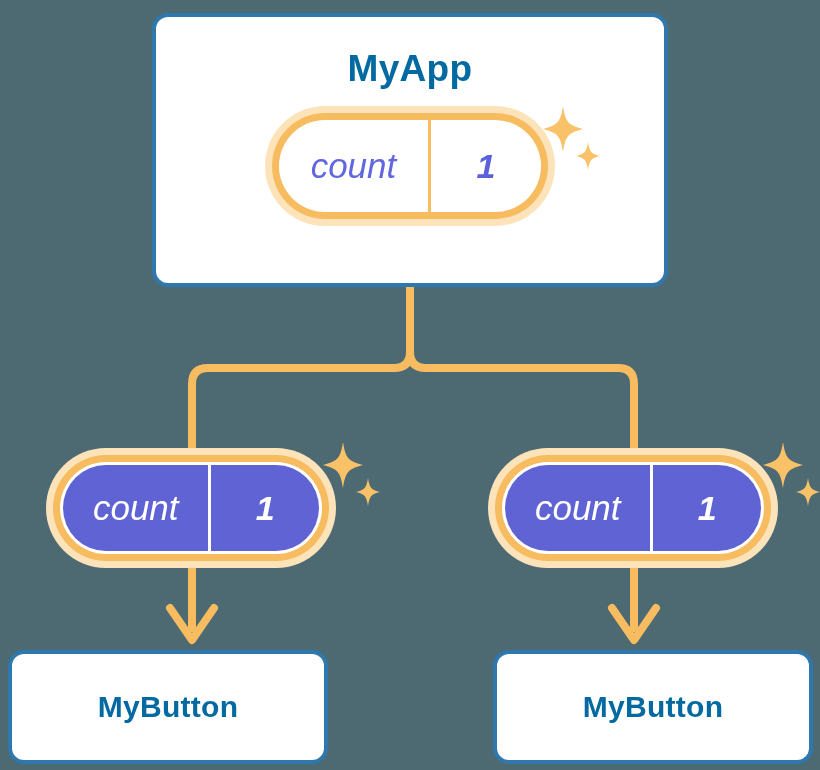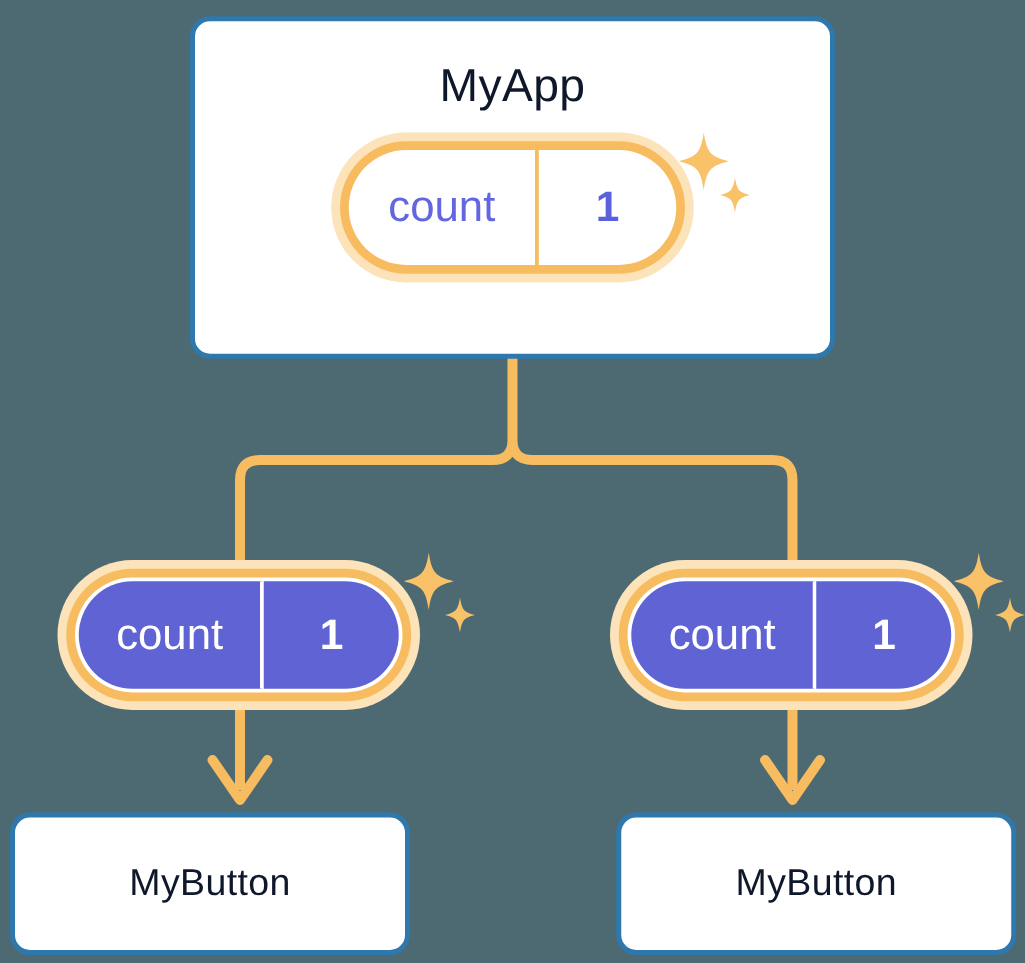--- a/index.html
+++ b/index.html
@@ -31,23 +31,23 @@
 
   
   .card {
     position: absolute;
     background: #ffffff;
     border: 4px solid #2e78ad;
     border-radius: 16px;
     box-sizing: border-box;
   }
   .card-title {
-    color: #0f172a;
+    color: #0369a1;
     font-size: 37px;
-    font-weight: 400;
+    font-weight: 700;
     letter-spacing: 0.3px;
     text-align: center;
     white-space: nowrap;
   }
 
   #card-myapp {
     left: 152px;
     top: 13px;
     width: 516px;
     height: 274px;
@@ -86,20 +86,21 @@
     background: #fde3b9;           
     padding: 7px;
   }
   .pill-mid {
     width: 100%;
     height: 100%;
     box-sizing: border-box;
     border-radius: 999px;
     background: #f8bc60;           
     padding: 7px;
+    font-style: italic;
   }
   .pill-inner {
     width: 100%;
     height: 100%;
     box-sizing: border-box;
     border-radius: 999px;
     display: flex;
     align-items: stretch;
     overflow: hidden;
   }

